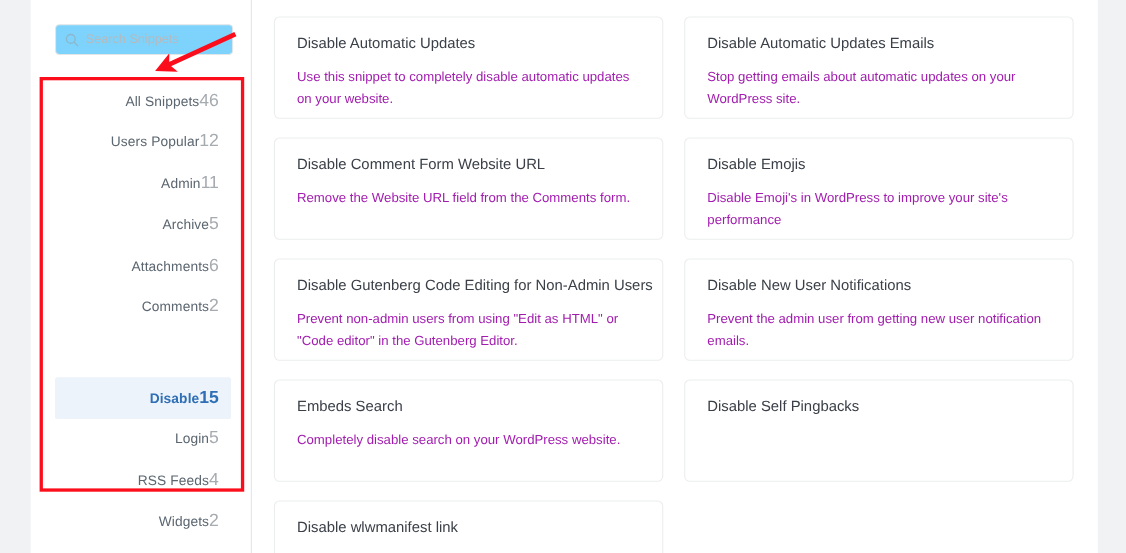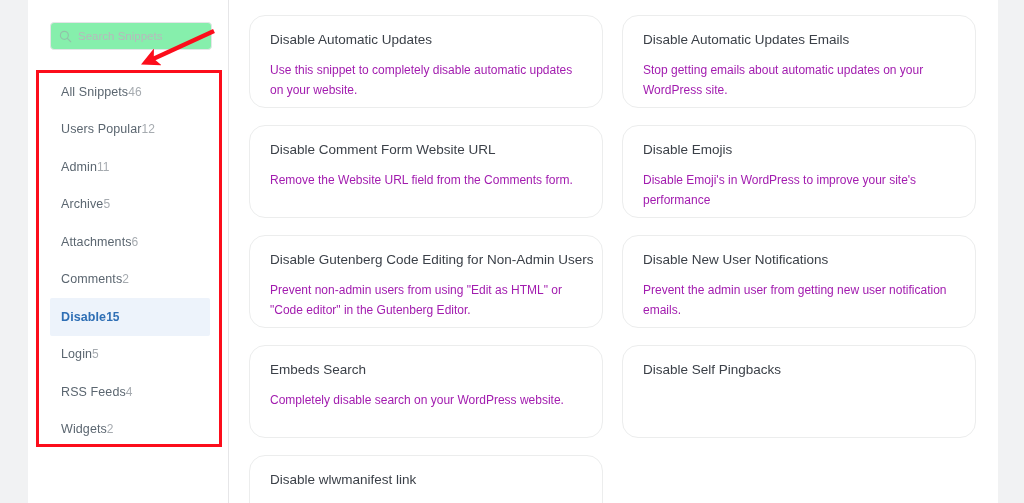--- a/index.html
+++ b/index.html
@@ -46,21 +46,21 @@
   .search-wrap {
     margin: 22px 16px 0 22px;
     position: relative;
   }
   .search-box {
     display: flex;
     align-items: center;
     height: 28px;
     border: 1px solid #e4e5e7;
     border-radius: 4px;
-    background: #86efac;
+    background: #7dd3fc;
     padding: 0 8px;
     box-sizing: border-box;
   }
   .search-icon {
     width: 13px;
     height: 13px;
     flex: 0 0 13px;
     margin-right: 6px;
     opacity: .55;
   }
@@ -80,38 +80,39 @@
 
   .cat-list {
     position: absolute;
     left: 22px;
     top: 73px;
     width: 160px;
   }
   .cat-item {
     display: flex;
     align-items: center;
-    justify-content: flex-start;
+    justify-content: flex-end;
     height: 37.5px;
     padding: 0 11px 0 11px;
     box-sizing: border-box;
     cursor: pointer;
     border-radius: 2px;
   }
   .cat-label {
     font-size: 12.5px;
     color: #5b6670;
     letter-spacing: .1px;
   }
   .cat-count {
-    font-size: 12px;
+    font-size: 16px;
     color: #a6abb0;
   }
   .cat-item.active {
     background: #edf3fb;
+    margin-top: 45px;
   }
   .cat-item.active .cat-label {
     color: #2f6fb5;
     font-weight: bold;
   }
   .cat-item.active .cat-count {
     color: #2f6fb5;
     font-weight: bold;
   }
 
@@ -123,21 +124,21 @@
     overflow: hidden;
   }
   .card-grid {
     display: grid;
     grid-template-columns: 1fr 1fr;
     column-gap: 19px;
     row-gap: 17px;
   }
   .card {
     border: 1px solid #eceded;
-    border-radius: 16px;
+    border-radius: 5px;
     background: #fff;
     box-sizing: border-box;
     height: 93px;
     padding: 16px 20px 0 20px;
     overflow: hidden;
     cursor: pointer;
   }
   .card-title {
     font-size: 13.5px;
     color: #3b4048;

